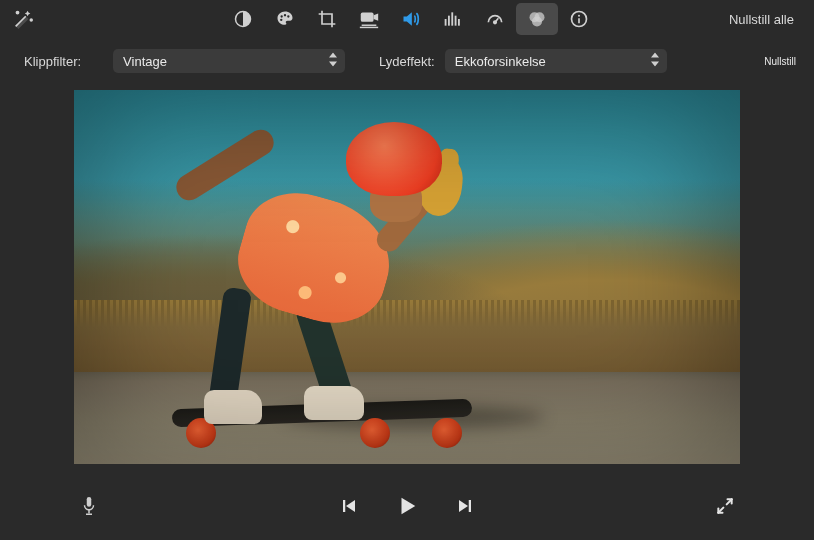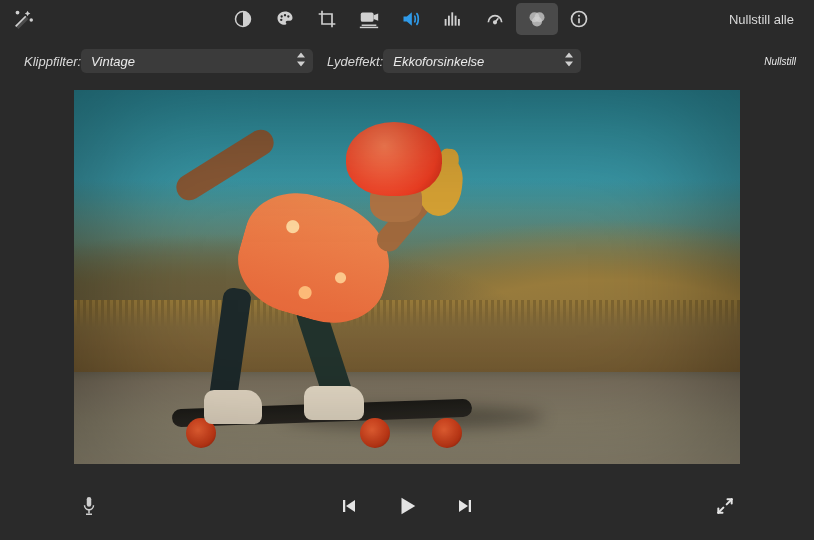--- a/index.html
+++ b/index.html
@@ -43,21 +43,21 @@
     font-size: 13px;
     color: #d9d9d9;
     cursor: pointer;
     padding: 4px 6px;
   }
   .controls-row {
     height: 46px;
     display: flex;
     align-items: center;
     padding: 0 14px 0 24px;
-    font-style: italic;
+    gap: 10px;
   }
   .controls-row .label {
     font-size: 13px;
     color: #d9d9d9;
     white-space: nowrap;
   }
   .select {
     background: #3b3b3b;
     border-radius: 5px;
     height: 24px;
@@ -68,22 +68,22 @@
     font-size: 13px;
     color: #eaeaea;
     cursor: pointer;
   }
   .select .chev {
     position: absolute;
     right: 7px;
     top: 50%;
     transform: translateY(-50%);
   }
-  .select.filter { width: 232px; }
-  .select.audio { width: 198px; }
+  .select.filter { width: 232px; margin-left: 22px; }
+  .select.audio { width: 222px; }
   .gap { flex: 0 0 14px; }
   .reset-btn {
     margin-left: auto;
     font-size: 10px;
     color: #eaeaea;
     cursor: pointer;
     padding: 2px 4px;
   }
   .preview-wrap {
     padding: 6px 74px 0 74px;

